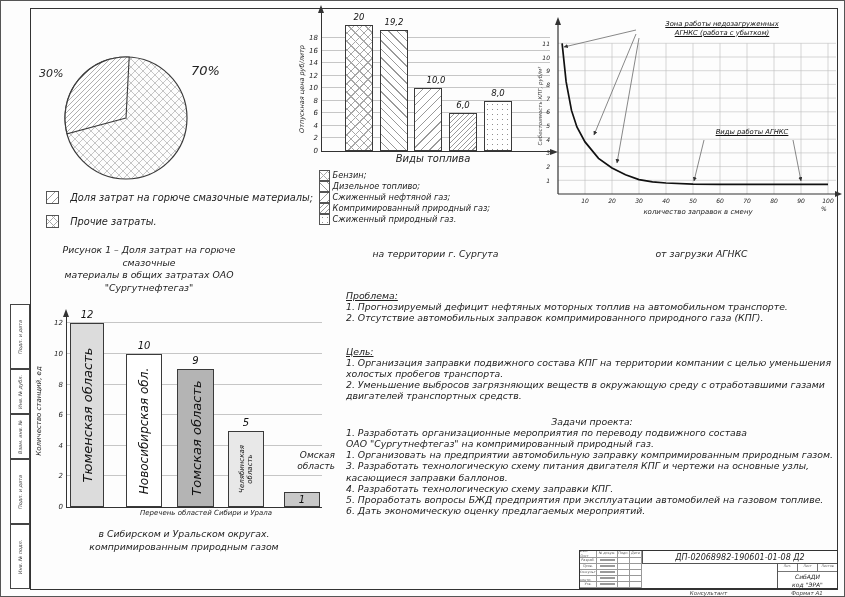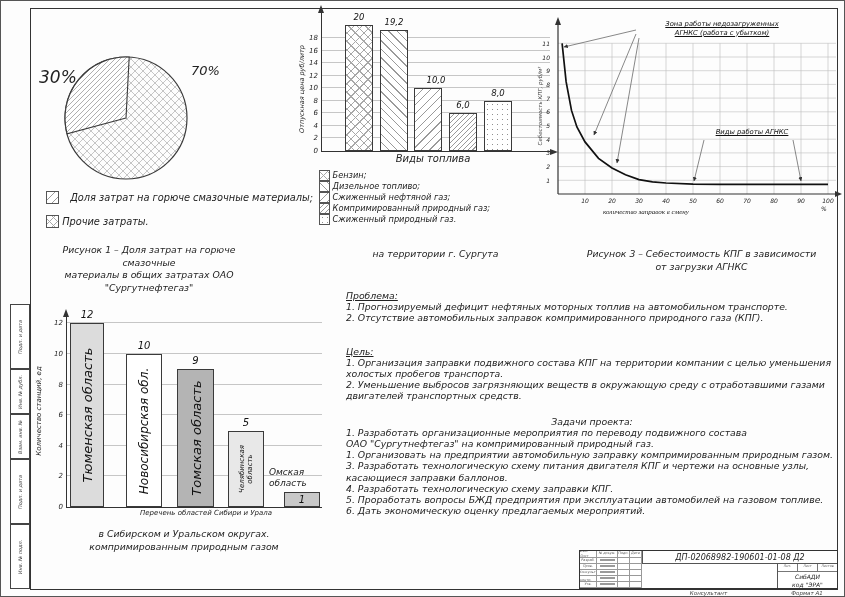--- a/index.html
+++ b/index.html
@@ -61,30 +61,30 @@
         <path d="M0,8 L8,0 M0,0 L8,8" stroke="#b8b8b8" stroke-width="0.8"></path>
       </pattern>
       <pattern id="pp-diag" width="5" height="5" patternUnits="userSpaceOnUse">
         <path d="M0,5 L5,0" stroke="#9a9a9a" stroke-width="0.8"></path>
       </pattern>
     </defs>
     <circle cx="75" cy="75" r="61" fill="url(#pp-cross)" stroke="#3a3a3a" stroke-width="1.2"></circle>
     <path d="M75,75 L16.1,90.8 A61,61 0 0 1 78.2,14.1 Z" fill="#fff" stroke="none"></path>
     <path d="M75,75 L16.1,90.8 A61,61 0 0 1 78.2,14.1 Z" fill="url(#pp-diag)" stroke="#3a3a3a" stroke-width="1.1"></path>
   </svg>
-  <div class="abs" style="left:38px;top:66px;font-size:17px;">30%</div>
+  <div class="abs" style="left:38px;top:66px;font-size:11px;">30%</div>
   <div class="abs" style="left:190px;top:62px;font-size:13px;">70%</div>
 
   <div class="abs" style="left:45px;top:190px;font-size:9.8px;">
     <span class="sq p-diag"></span>
     <span style="margin-left:8px;">Доля затрат на горюче смазочные материалы;</span>
   </div>
   <div class="abs" style="left:45px;top:214px;font-size:9.8px;">
     <span class="sq p-cross"></span>
-    <span style="">Прочие затраты.</span>
+    <span style="margin-left:8px;">Прочие затраты.</span>
   </div>
   <div class="abs cap" style="left:38px;top:243px;width:220px;">
     <div>Рисунок 1 – Доля затрат на горюче смазочные</div>
     <div>материалы в общих затратах ОАО</div>
     <div>"Сургутнефтегаз"</div>
   </div>
 
   <div class="plot" style="left:320px;top:12px;width:228px;height:138px;">
     <div class="arr-up"></div>
     <div class="arr-right"></div>
@@ -173,24 +173,23 @@
     <line x1="262" y1="124" x2="270" y2="165" stroke="#555" stroke-width="0.7" marker-end="url(#ah)"></line>
   </svg>
   <div class="ann" style="left:635px;top:19px;width:172px;">
     <div>Зона работы недозагруженных</div>
     <div>АГНКС (работа с убытком)</div>
   </div>
   <div class="ann" style="left:695px;top:127px;width:112px;">
     <div>Виды работы АГНКС</div>
   </div>
   <div class="rot" style="left:539px;top:105px;font-size:5.5px;color:#444;">Себестоимость КПГ, руб/м³</div>
-  <div class="abs" style="left:602px;top:207px;width:190px;font-size:7px;font-family:Liberation Serif, serif;">количество заправок в смену</div>
+  <div class="abs" style="left:602px;top:207px;width:190px;text-align:center;font-size:7px;">количество заправок в смену</div>
   <div class="tick3" style="left:820px;top:204px;">%</div>
   <div class="abs cap" style="left:578px;top:247px;width:245px;">
-    <div>Рисунок 3 – Себестоимость КПГ в зависимости</div>
     <div>от загрузки АГНКС</div>
   </div>
 
   <div class="txtcol">
     <div class="hdr">Проблема:</div>
     <div>1. Прогнозируемый дефицит нефтяных моторных топлив на автомобильном транспорте.</div>
     <div>2. Отсутствие автомобильных заправок компримированного природного газа (КПГ).</div>
     <div class="hdr" style="margin-top:22px;">Цель:</div>
     <div>1. Организация заправки подвижного состава КПГ на территории компании с целью уменьшения</div>
     <div>холостых пробегов транспорта.</div>
@@ -220,21 +219,21 @@
     </div>
     <div class="bar" style="left: 161px; width: 36px; background-color: rgb(232, 232, 232); height: 76.5px; z-index: 1;">
       <div class="vlab" style="font-size:7px;width:70px;white-space:normal;text-align:center;line-height:8px;">Челябинская область</div>
     </div>
     <div class="bar" style="left: 217px; width: 36px; background-color: rgb(200, 200, 200); height: 15.3px; z-index: 1;"></div>
     <div class="barlabel" style="left: 3px; width: 34px; font-size: 10px; bottom: 186.6px; z-index: 1;">12</div>
     <div class="barlabel" style="left: 59px; width: 36px; font-size: 10px; bottom: 156px; z-index: 1;">10</div>
     <div class="barlabel" style="left: 110px; width: 37px; font-size: 10px; bottom: 140.7px; z-index: 1;">9</div>
     <div class="barlabel" style="left: 161px; width: 36px; font-size: 10px; bottom: 79.5px; z-index: 1;">5</div>
     <div class="barlabel" style="left: 217px; width: 36px; font-size: 10px; bottom: 2px; z-index: 1;">1</div>
-    <div class="abs" style="left:202px;bottom:19px;width:66px;text-align:left;font-size:9px;line-height:10.5px;">
+    <div class="abs" style="left:202px;bottom:36px;width:66px;text-align:right;font-size:9px;line-height:10.5px;">
       <div>Омская</div>
       <div>область</div>
     </div>
   <div class="gridline" style="bottom: 183.6px; z-index: 0;"></div>
       <div class="tickL" style="bottom: 179.6px;">12</div>
       <div class="gridline" style="bottom: 153px; z-index: 0;"></div>
       <div class="tickL" style="bottom: 149px;">10</div>
       <div class="gridline" style="bottom: 122.4px; z-index: 0;"></div>
       <div class="tickL" style="bottom: 118.4px;">8</div>
       <div class="gridline" style="bottom: 91.8px; z-index: 0;"></div>

